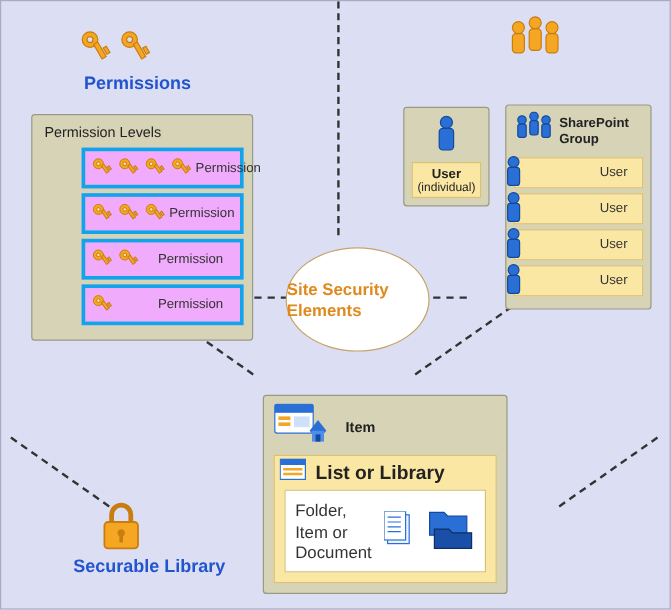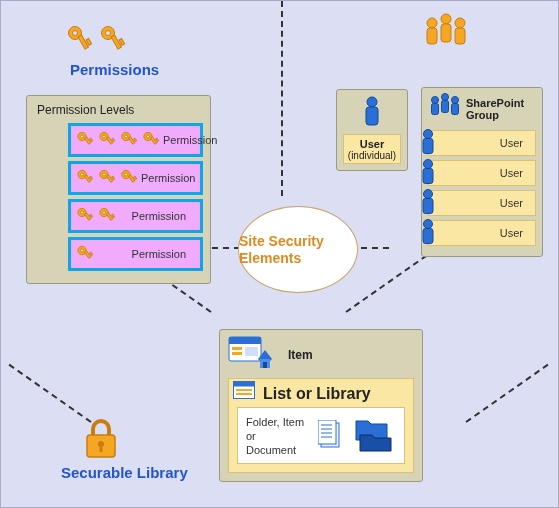--- a/index.html
+++ b/index.html
@@ -124,21 +124,21 @@
   .lib-card {
     background:#fbe7a4; border:1px solid #d9c178;
     padding:6px 8px 8px 8px;
   }
   .lib-card .ltitle {font-size:16px; font-weight:bold; color:#222; margin:0 0 4px 26px; position:relative;}
   .inner-card {
     background:#fff; border:1px solid #d9c178;
     padding:8px 8px 6px 8px;
     display:flex; align-items:center; gap:10px;
   }
-  .inner-card .itxt {font-size:11px; color:#333; line-height:1.25;}
+  .inner-card .itxt {font-size:14px; color:#333; line-height:1.25;}
 
   
   .ic { display:inline-block; }
   .lock-icon { position:absolute; top:416px; left:80px;}
 </style>
 </head>
 <body>
 
 <div class="canvas">
 

